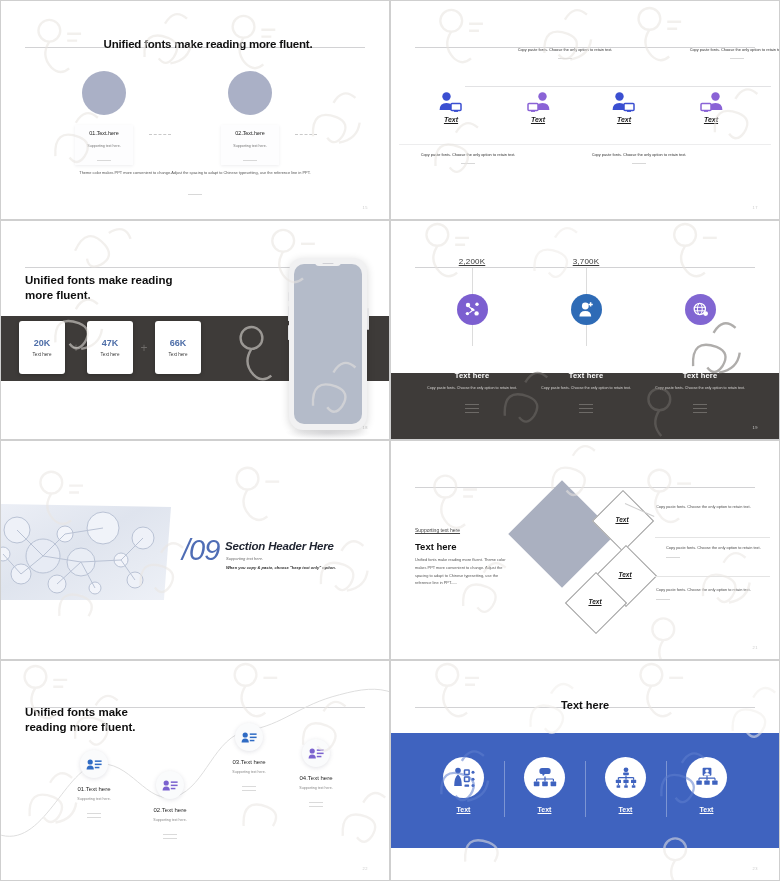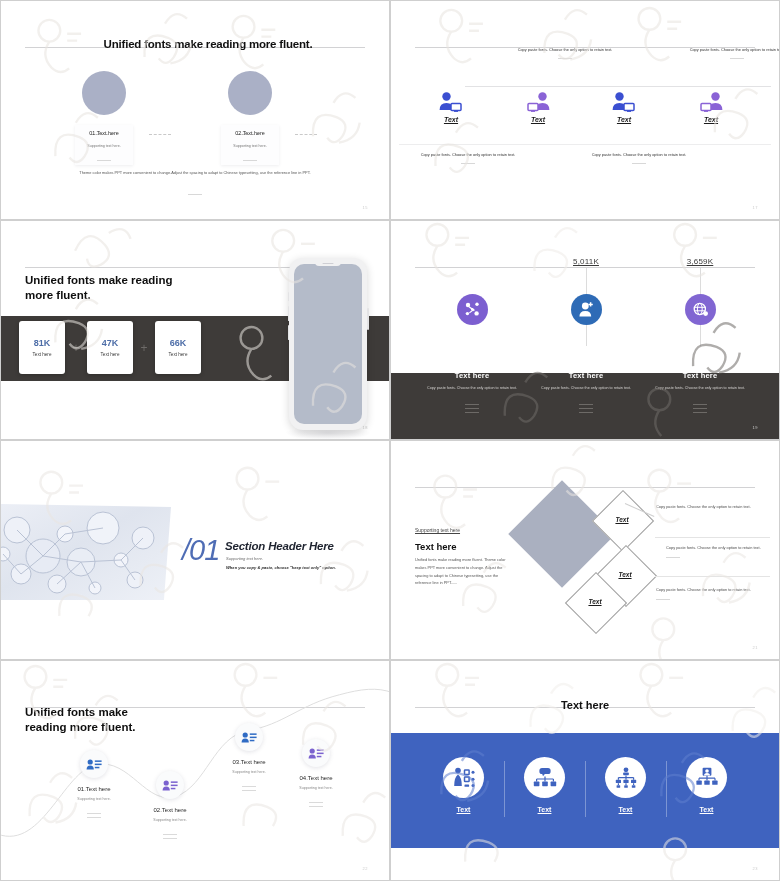--- a/index.html
+++ b/index.html
@@ -443,21 +443,21 @@
   </div>
 
   <div class="slide">
     <div class="content">
       <div class="toprule"></div>
       <div class="s3-title">Unified fonts make reading more fluent.</div>
       <div class="s3-dark"></div>
 
       <div class="s3-stats">
         <div class="s3-box">
-          <div class="num">81K</div>
+          <div class="num">20K</div>
           <div class="txt">Text here</div>
         </div>
         <div class="s3-plus">+</div>
         <div class="s3-box">
           <div class="num">47K</div>
           <div class="txt">Text here</div>
         </div>
         <div class="s3-plus">+</div>
         <div class="s3-box">
           <div class="num">66K</div>
@@ -506,26 +506,26 @@
         </g>
       </svg>
     </div>
   </div>
 
   <div class="slide">
     <div class="content">
       <div class="toprule"></div>
       <div class="s4-dark"></div>
 
+      <div class="s4-col s4-c1">
+        <div class="val">2,200K</div>
+        <div class="s4-stem"></div>
+      </div>
       <div class="s4-col s4-c2">
-        <div class="val">5,011K</div>
-        <div class="s4-stem"></div>
-      </div>
-      <div class="s4-col s4-c3">
-        <div class="val">3,659K</div>
+        <div class="val">3,700K</div>
         <div class="s4-stem"></div>
       </div>
 
       <div class="s4-circ s4-k1">
         <svg width="17" height="17" viewBox="0 0 17 17" fill="#fff">
           <circle cx="4" cy="4" r="2.2"></circle>
             <circle cx="13" cy="3.2" r="1.7"></circle>
           <circle cx="12.6" cy="12.4" r="2.2"></circle>
             <circle cx="3.4" cy="12.6" r="1.7"></circle>
           <rect x="5.4" y="5.2" width="6.6" height="1.3" transform="rotate(36 5.4 5.2)"></rect>
@@ -627,21 +627,21 @@
             <circle cx="108" cy="24" r="16" fill="#f0f3f9"></circle>
             <circle cx="126" cy="56" r="7" fill="#f2f4fa"></circle>
             <circle cx="148" cy="34" r="11" fill="#eef1f8"></circle>
             <circle cx="8" cy="50" r="7" fill="#f2f4fa"></circle>
             <circle cx="100" cy="84" r="6" fill="#f2f4fa"></circle>
             <circle cx="140" cy="76" r="8" fill="#eef1f8"></circle>
             <path d="M22 26 L48 52 M48 52 L26 70 M48 52 L70 30 M70 30 L108 24 M86 58 L48 52 M86 58 L126 56 M62 80 L86 58 M148 34 L126 56 M8 50 L26 70 M100 84 L86 58 M140 76 L126 56"></path>
           </g>
         </svg>
       </div>
-      <div class="s5-num">/01</div>
+      <div class="s5-num">/09</div>
       <div class="s5-head">Section Header Here</div>
       <div class="s5-sub">Supporting text here.</div>
       <div class="s5-sub2">When you copy &amp; paste, choose "keep text only" option.</div>
       <div class="pagenum"></div>
     </div>
     <div class="wm">
       <svg viewBox="0 0 390 220">
         <g fill="none" stroke="#eae6e2" stroke-width="2.4">
           <g transform="translate(38,30)">
               <circle cx="12" cy="12" r="11"></circle>

